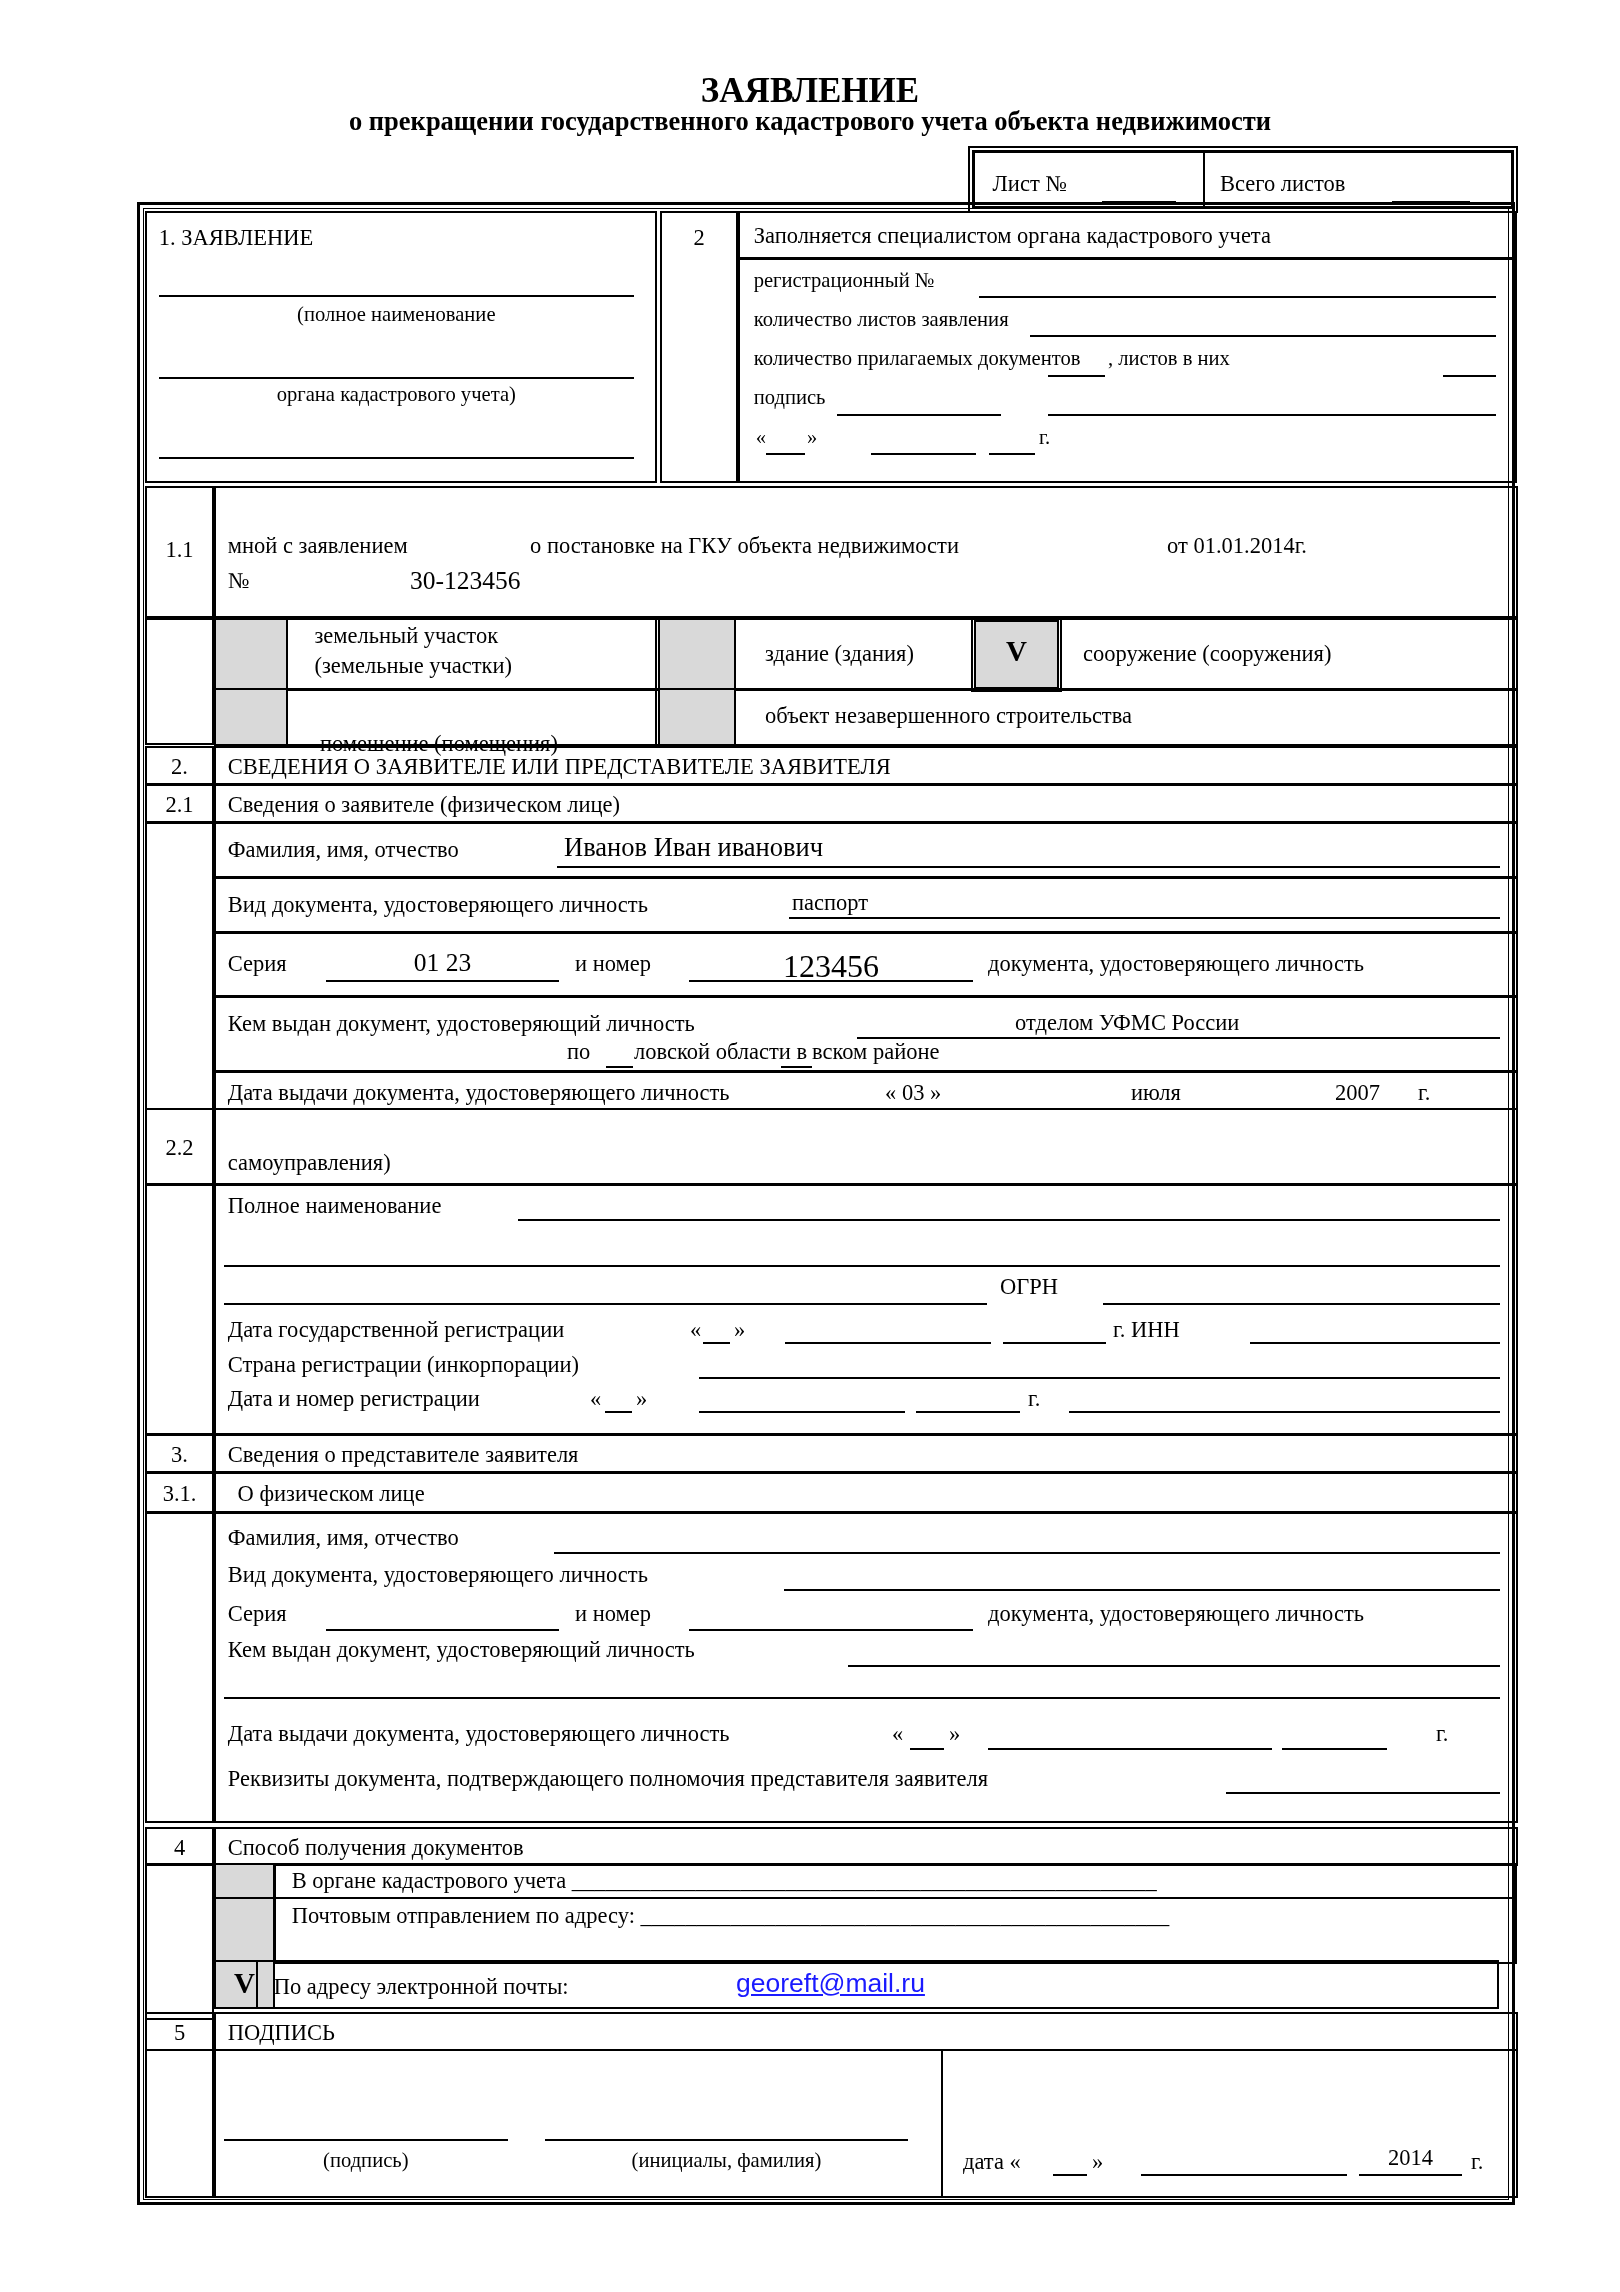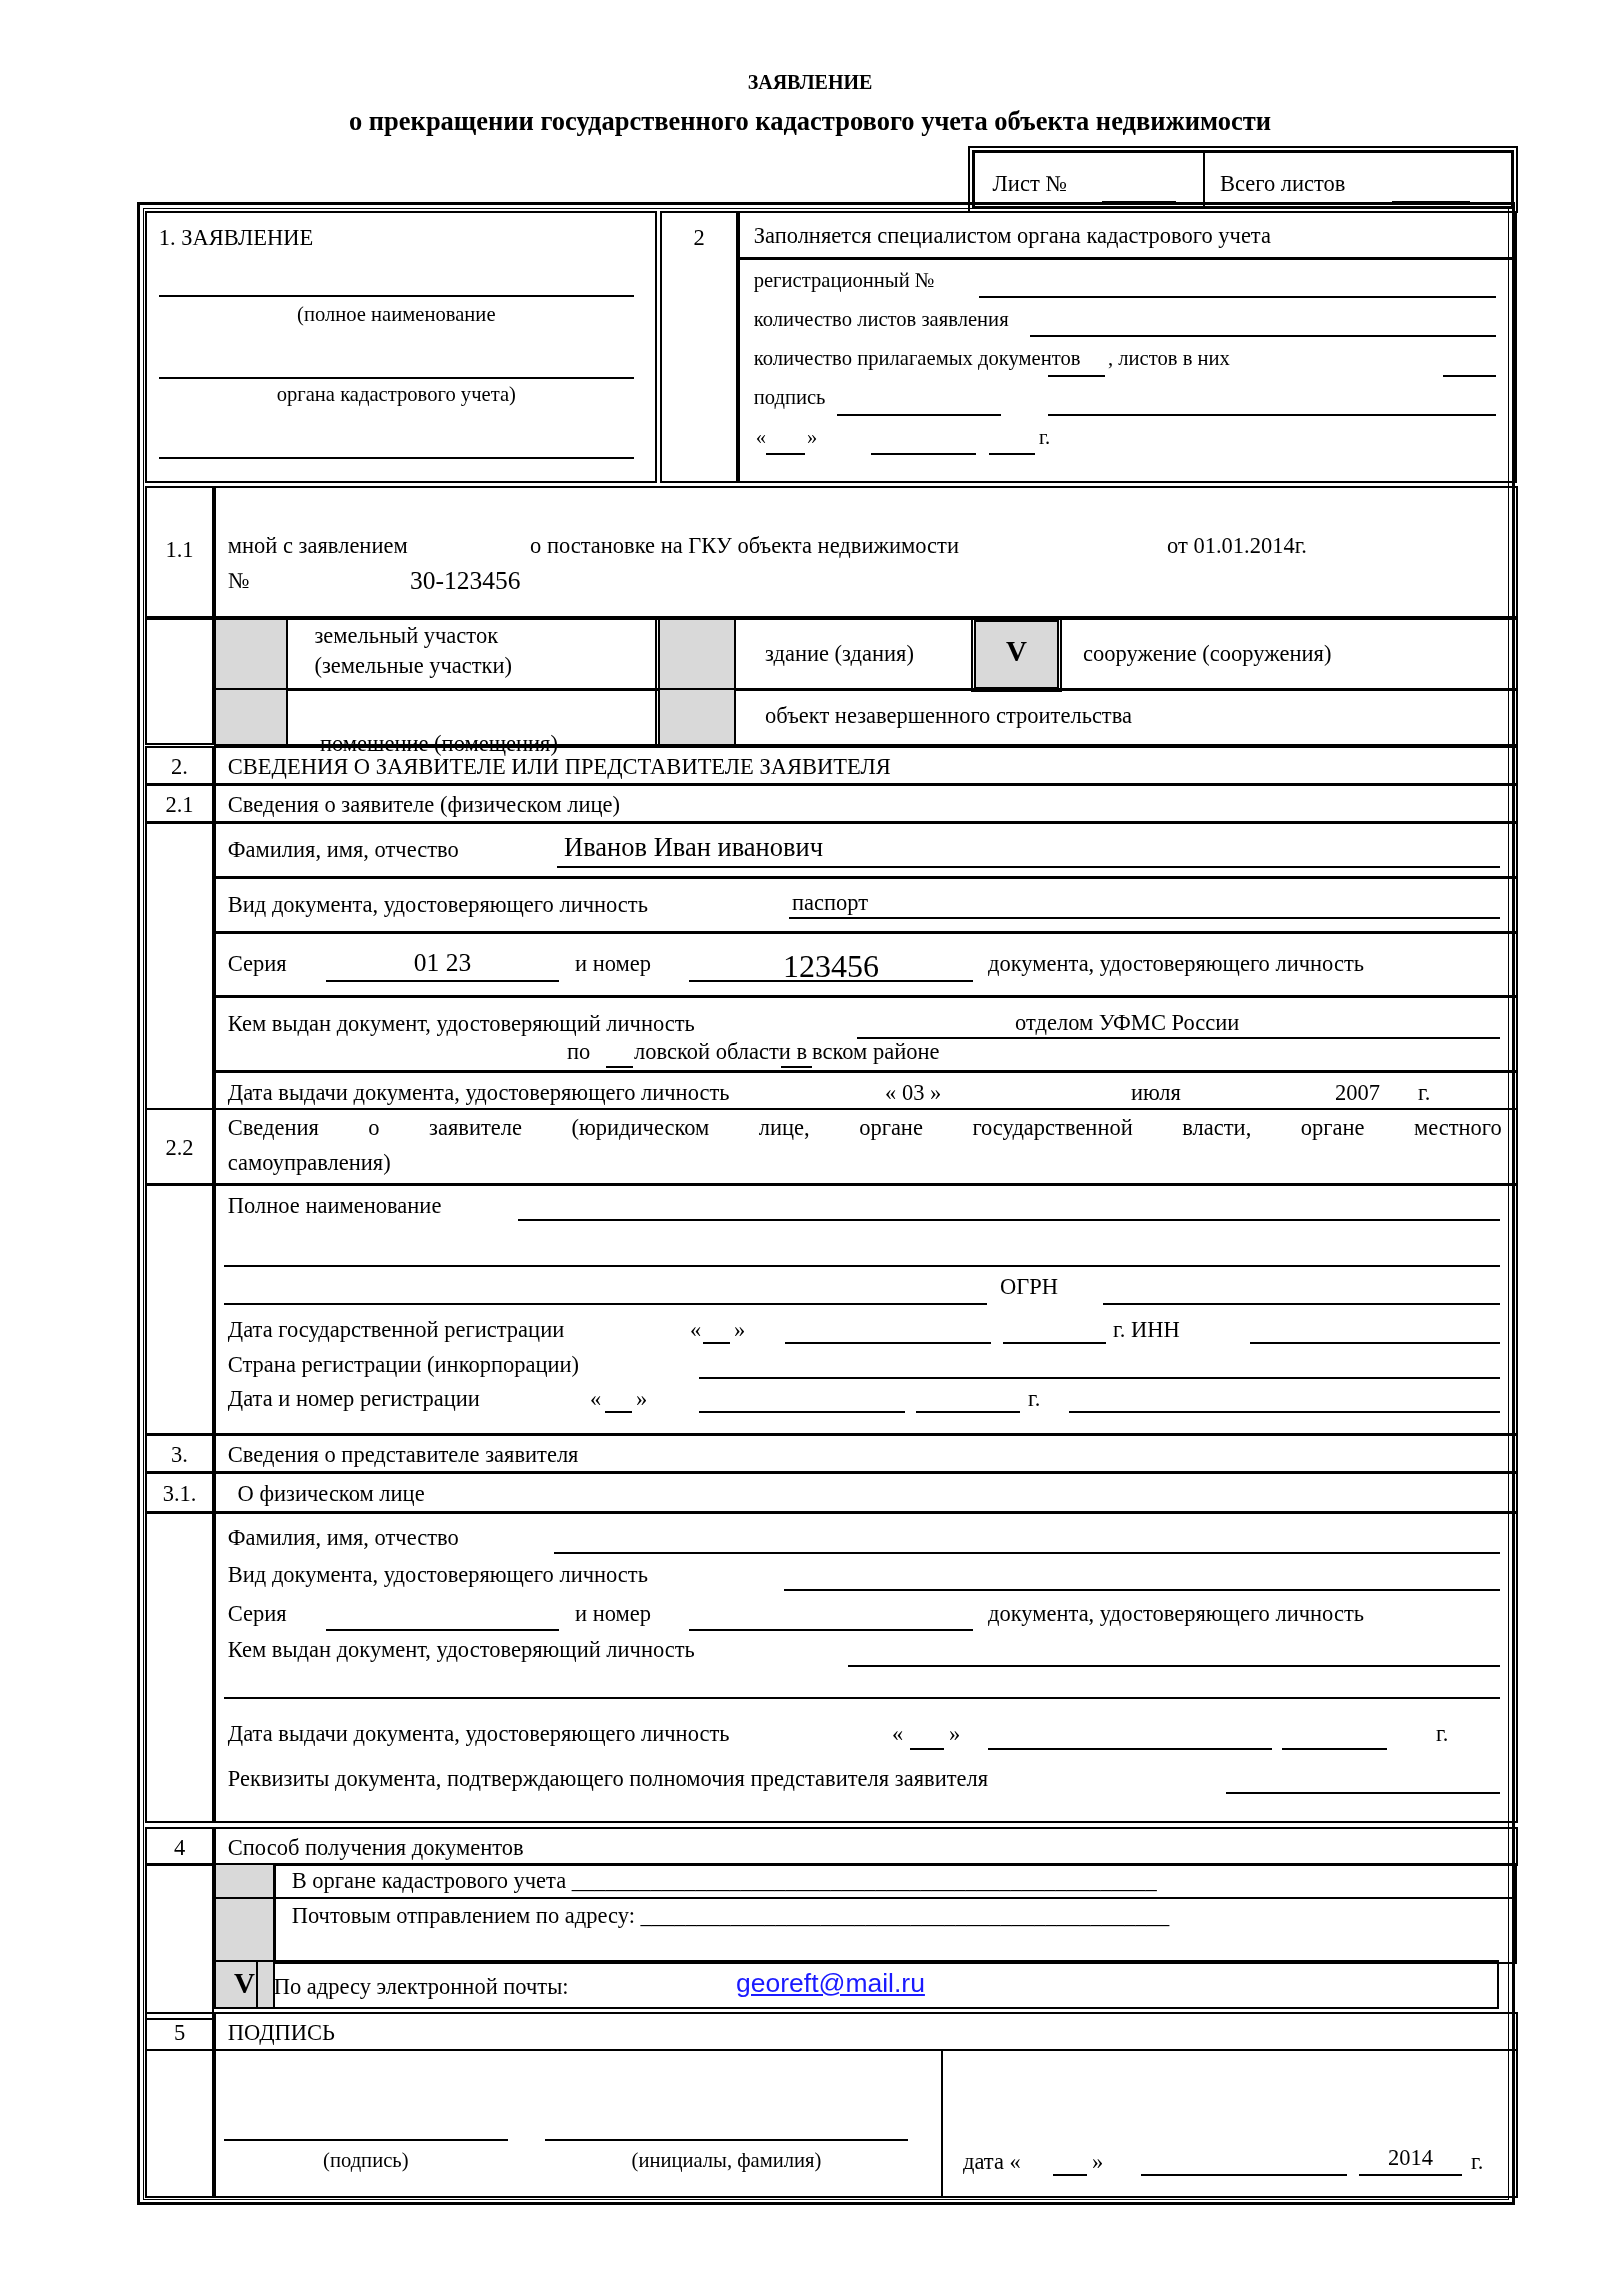--- a/index.html
+++ b/index.html
@@ -1,18 +1,18 @@
 <!DOCTYPE html>
 <html><head>
 <meta charset="utf-8">
 <style>
   html, body { margin:0; padding:0; background:#fff; }
   body { width:1620px; height:2293px; position:relative; font-family:"Liberation Serif", serif; color:#000; }
   .abs { position:absolute; }
-  .title1 { left:0; width:1620px; top:71px; text-align:center; font-weight:bold; font-size:20px; }
+  .title1 { left:0; width:1620px; top:71px; text-align:center; font-weight:bold; font-size:35px; }
   .title2 { left:0; width:1620px; top:106px; text-align:center; font-weight:bold; font-size:26.5px; }
   .box { border:2.9px solid #000; box-sizing:border-box; position:absolute; }
   .t { position:absolute; font-size:22.5px; white-space:nowrap; }
   .b { font-weight:normal; }
   .ln { position:absolute; height:0; border-top:2.9px solid #000; }
   .chk { position:absolute; background:#d9d9d9; border:2.9px solid #000; box-sizing:border-box; text-align:center; font-weight:bold; font-size:29px; }
   .small { font-size:20.6px; }
   .link { color:#1a1aff; text-decoration:underline; font-family:"Liberation Sans", sans-serif; font-size:26.5px; }
   .center { text-align:center; }
 </style>
@@ -149,21 +149,20 @@
   <span class="t" style="left:669px; top:7.8px;">«  03  »</span>
   <span class="t" style="left:915px; top:7.8px;">июля</span>
   <span class="t" style="left:1119px; top:7.8px;">2007</span>
   <span class="t" style="left:1202px; top:7.8px;">г.</span>
 </div>
 
 <div class="box" style="left:145px; top:1108px; width:69px; height:78px;">
   <span class="t b center" style="left:0; width:100%; top:24.5px;">2.2</span>
 </div>
 <div class="box" style="left:214px; top:1108px; width:1304px; height:78px;">
-  <span class="t b" style="left:11.8px; top:4.9px; width:1274px; text-align:justify; text-align-last:justify; white-space:normal;">Сведения о заявителе (юридическом лице, органе государственной власти, органе местного</span>
   <span class="t b" style="left:11.8px; top:40px;">самоуправления)</span>
 </div>
 <div class="box" style="left:145px; top:1183px; width:69px; height:253px;"></div>
 <div class="box" style="left:214px; top:1183px; width:1304px; height:253px;">
   <span class="t" style="left:11.8px; top:7.8px;">Полное наименование</span>
   <div class="ln" style="left:302px; top:34px; width:982px;"></div>
   <div class="ln" style="left:7.8px; top:80px; width:1276px;"></div>
   <span class="t" style="left:784px; top:89px;">ОГРН</span>
   <div class="ln" style="left:7.8px; top:118px; width:763px;"></div>
   <div class="ln" style="left:887px; top:118px; width:397px;"></div>

